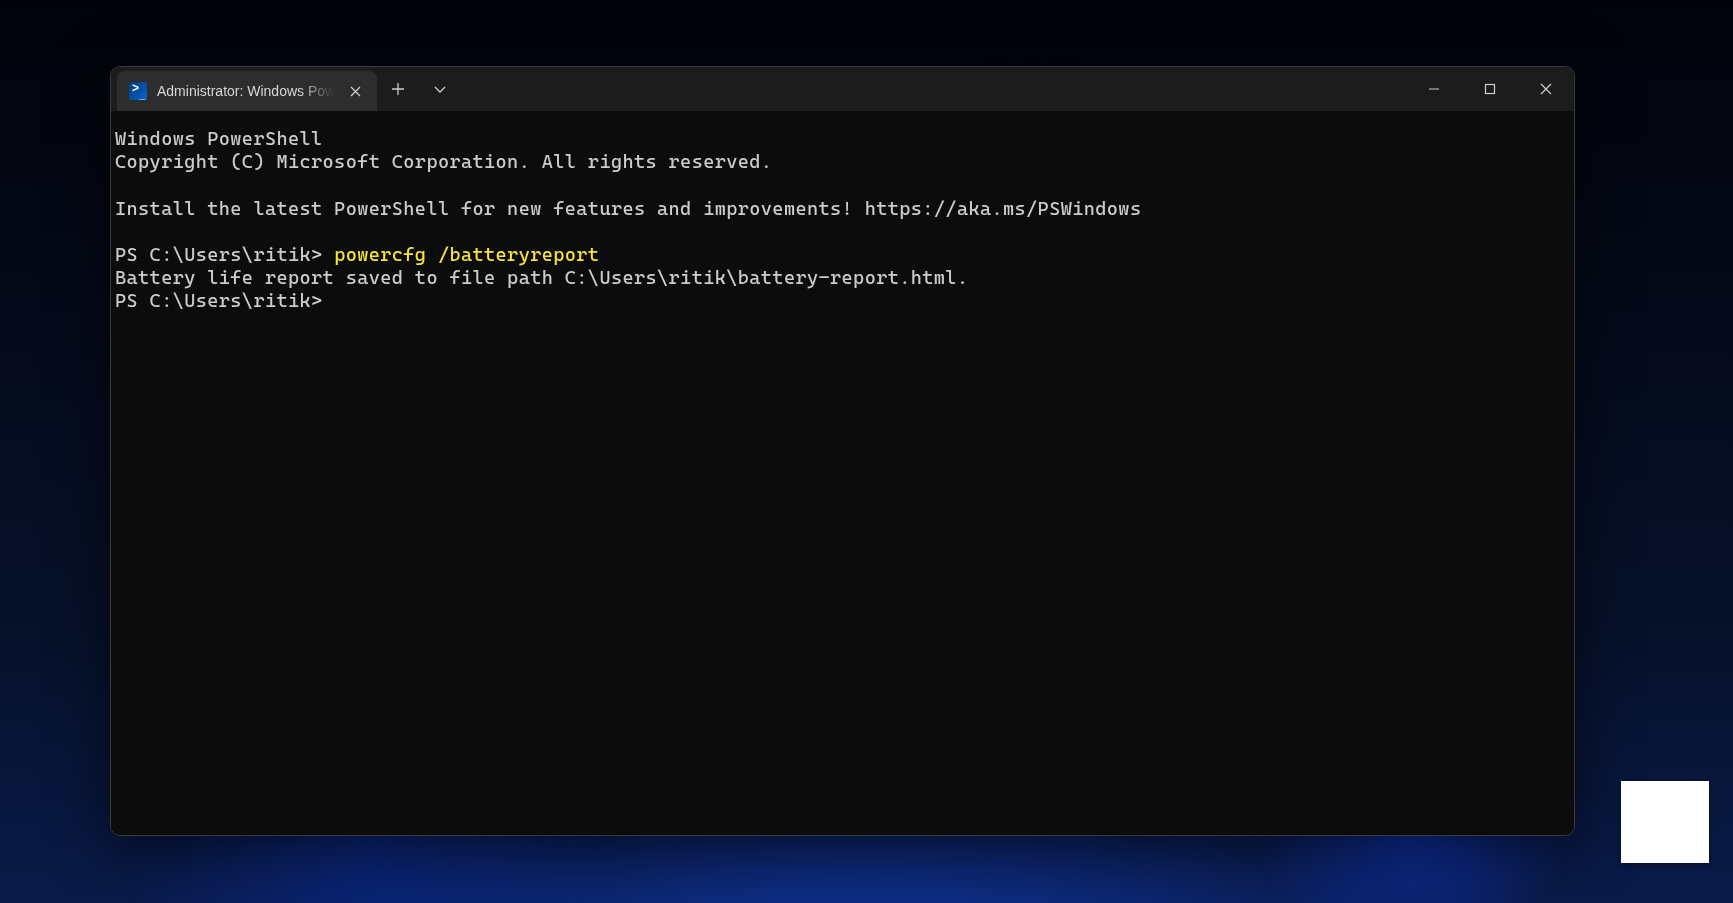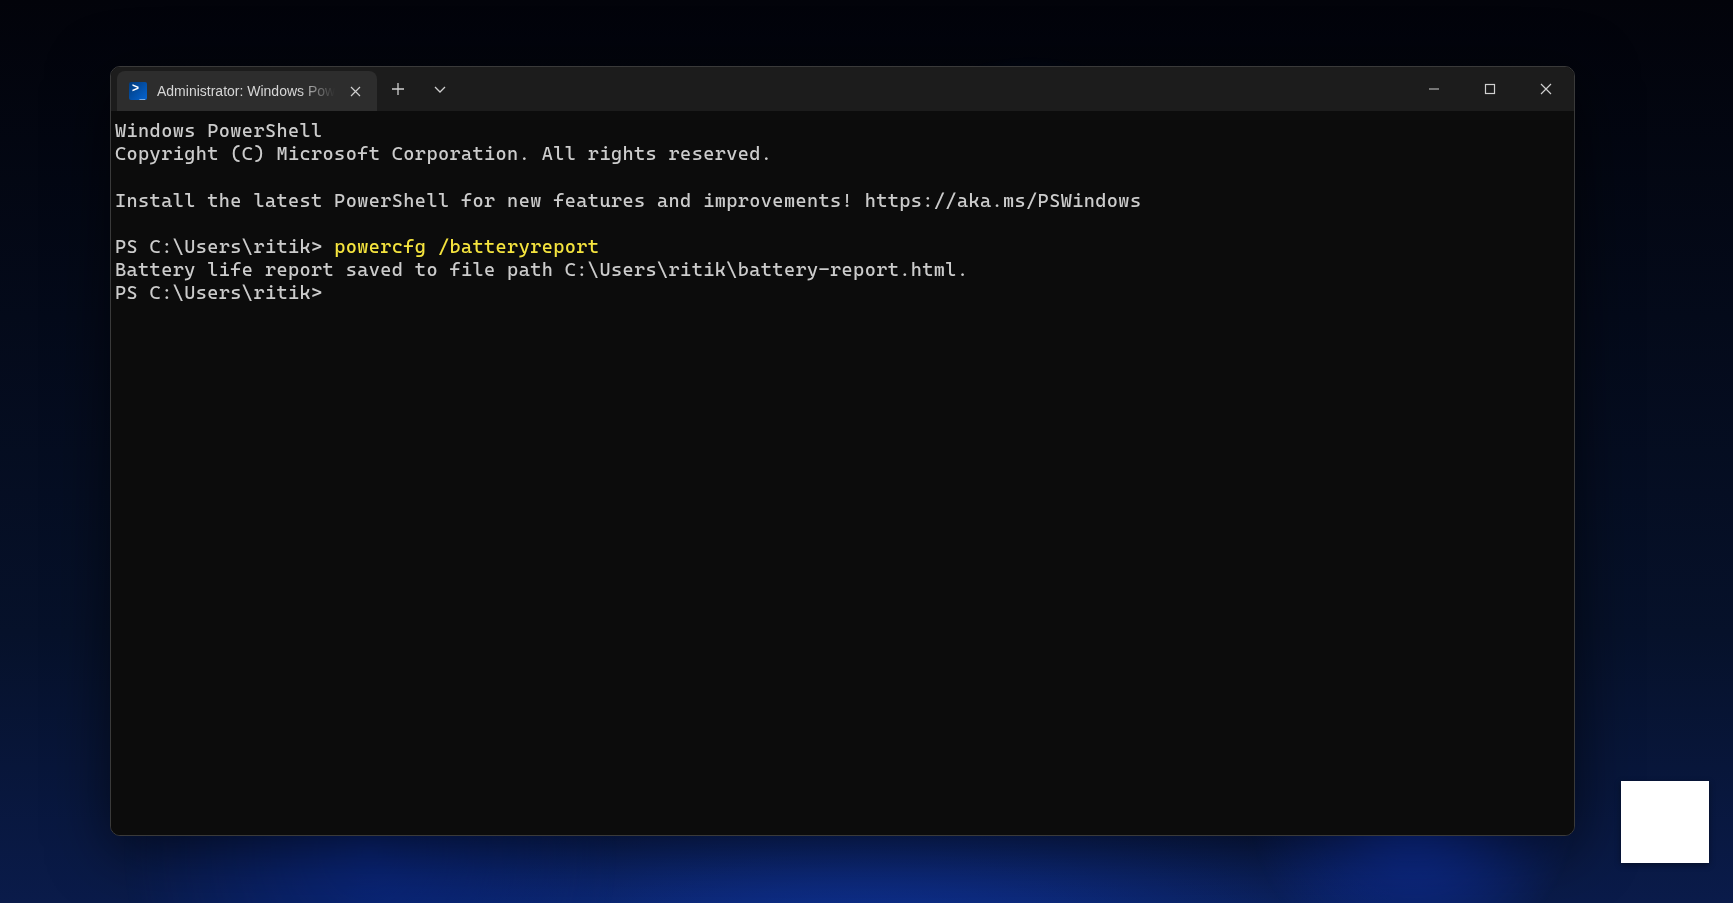--- a/index.html
+++ b/index.html
@@ -101,21 +101,21 @@
     color:#cfcfcf;
   }
 
   .terminal {
     flex: 1;
     background: #0c0c0c;
     color: #cccccc;
     font-family: "Cascadia Mono", Consolas, "Courier New", monospace;
     font-size: 19px;
     line-height: 1.22;
-    padding: 8px 0 0 4px;
+    padding: 16px 0 0 4px;
     white-space: pre;
     letter-spacing: 0.4px;
   }
   .cmd { color: #f5e43e; }
   .prompt { color: #cccccc; }
 
   .small-white-box {
     position: absolute;
     right: 24px;
     bottom: 40px;

